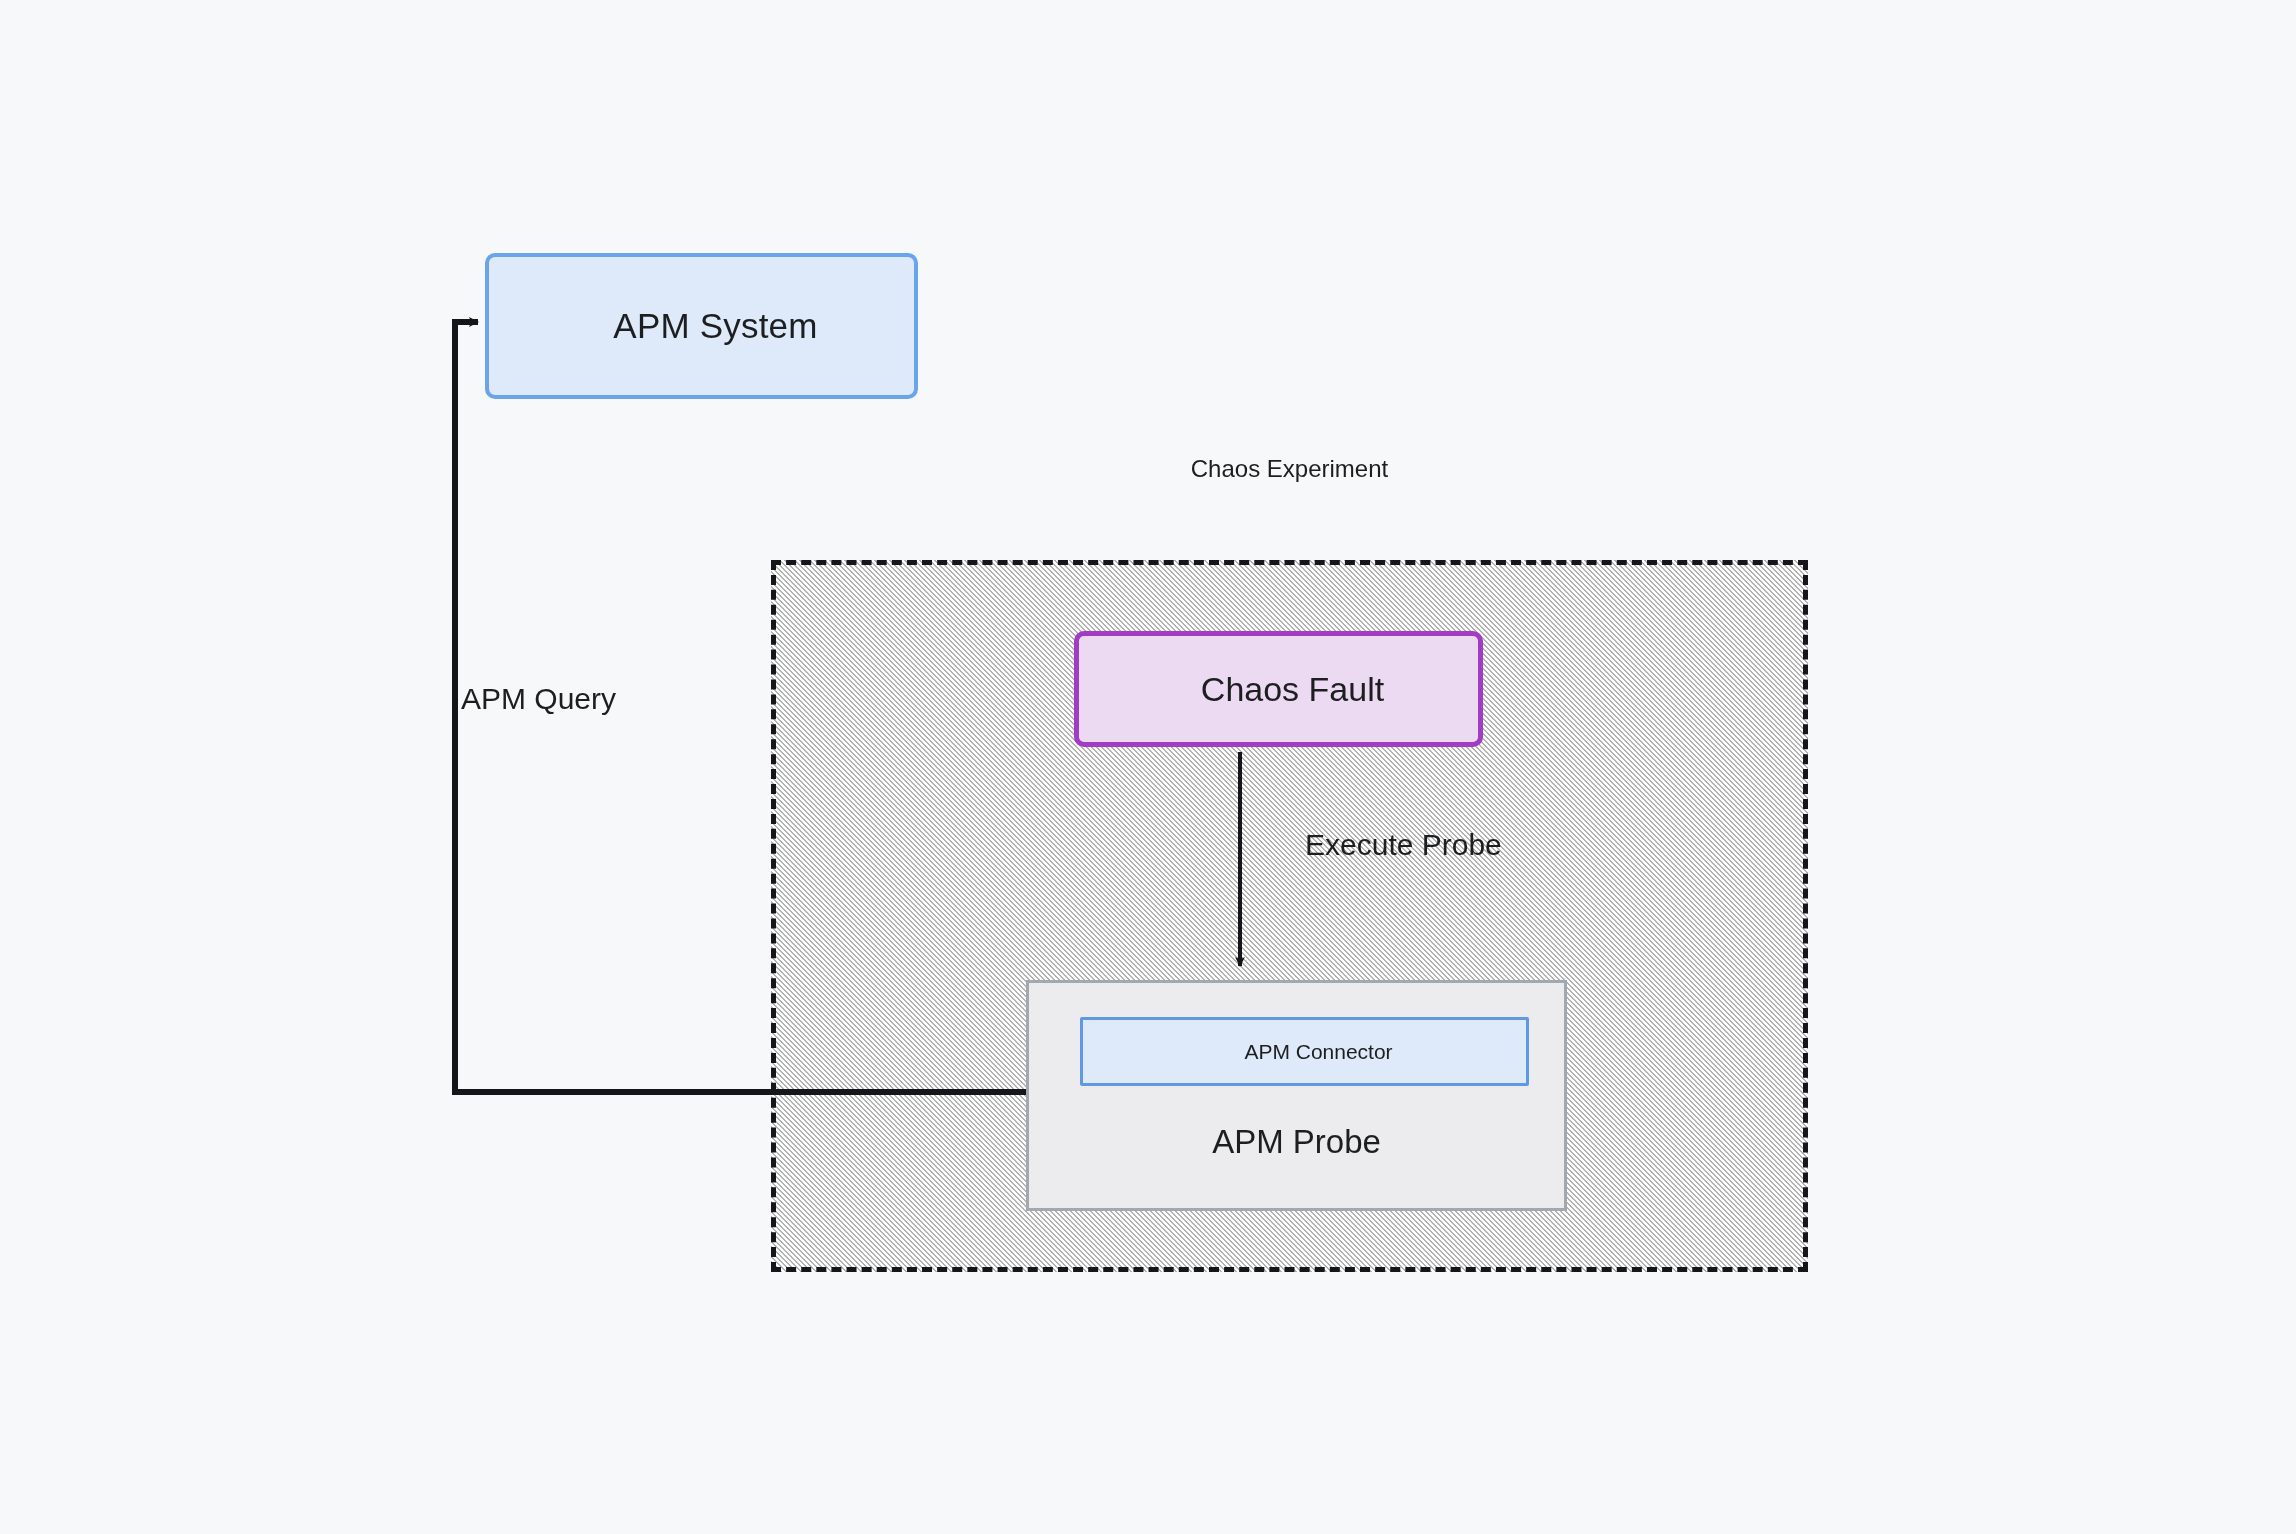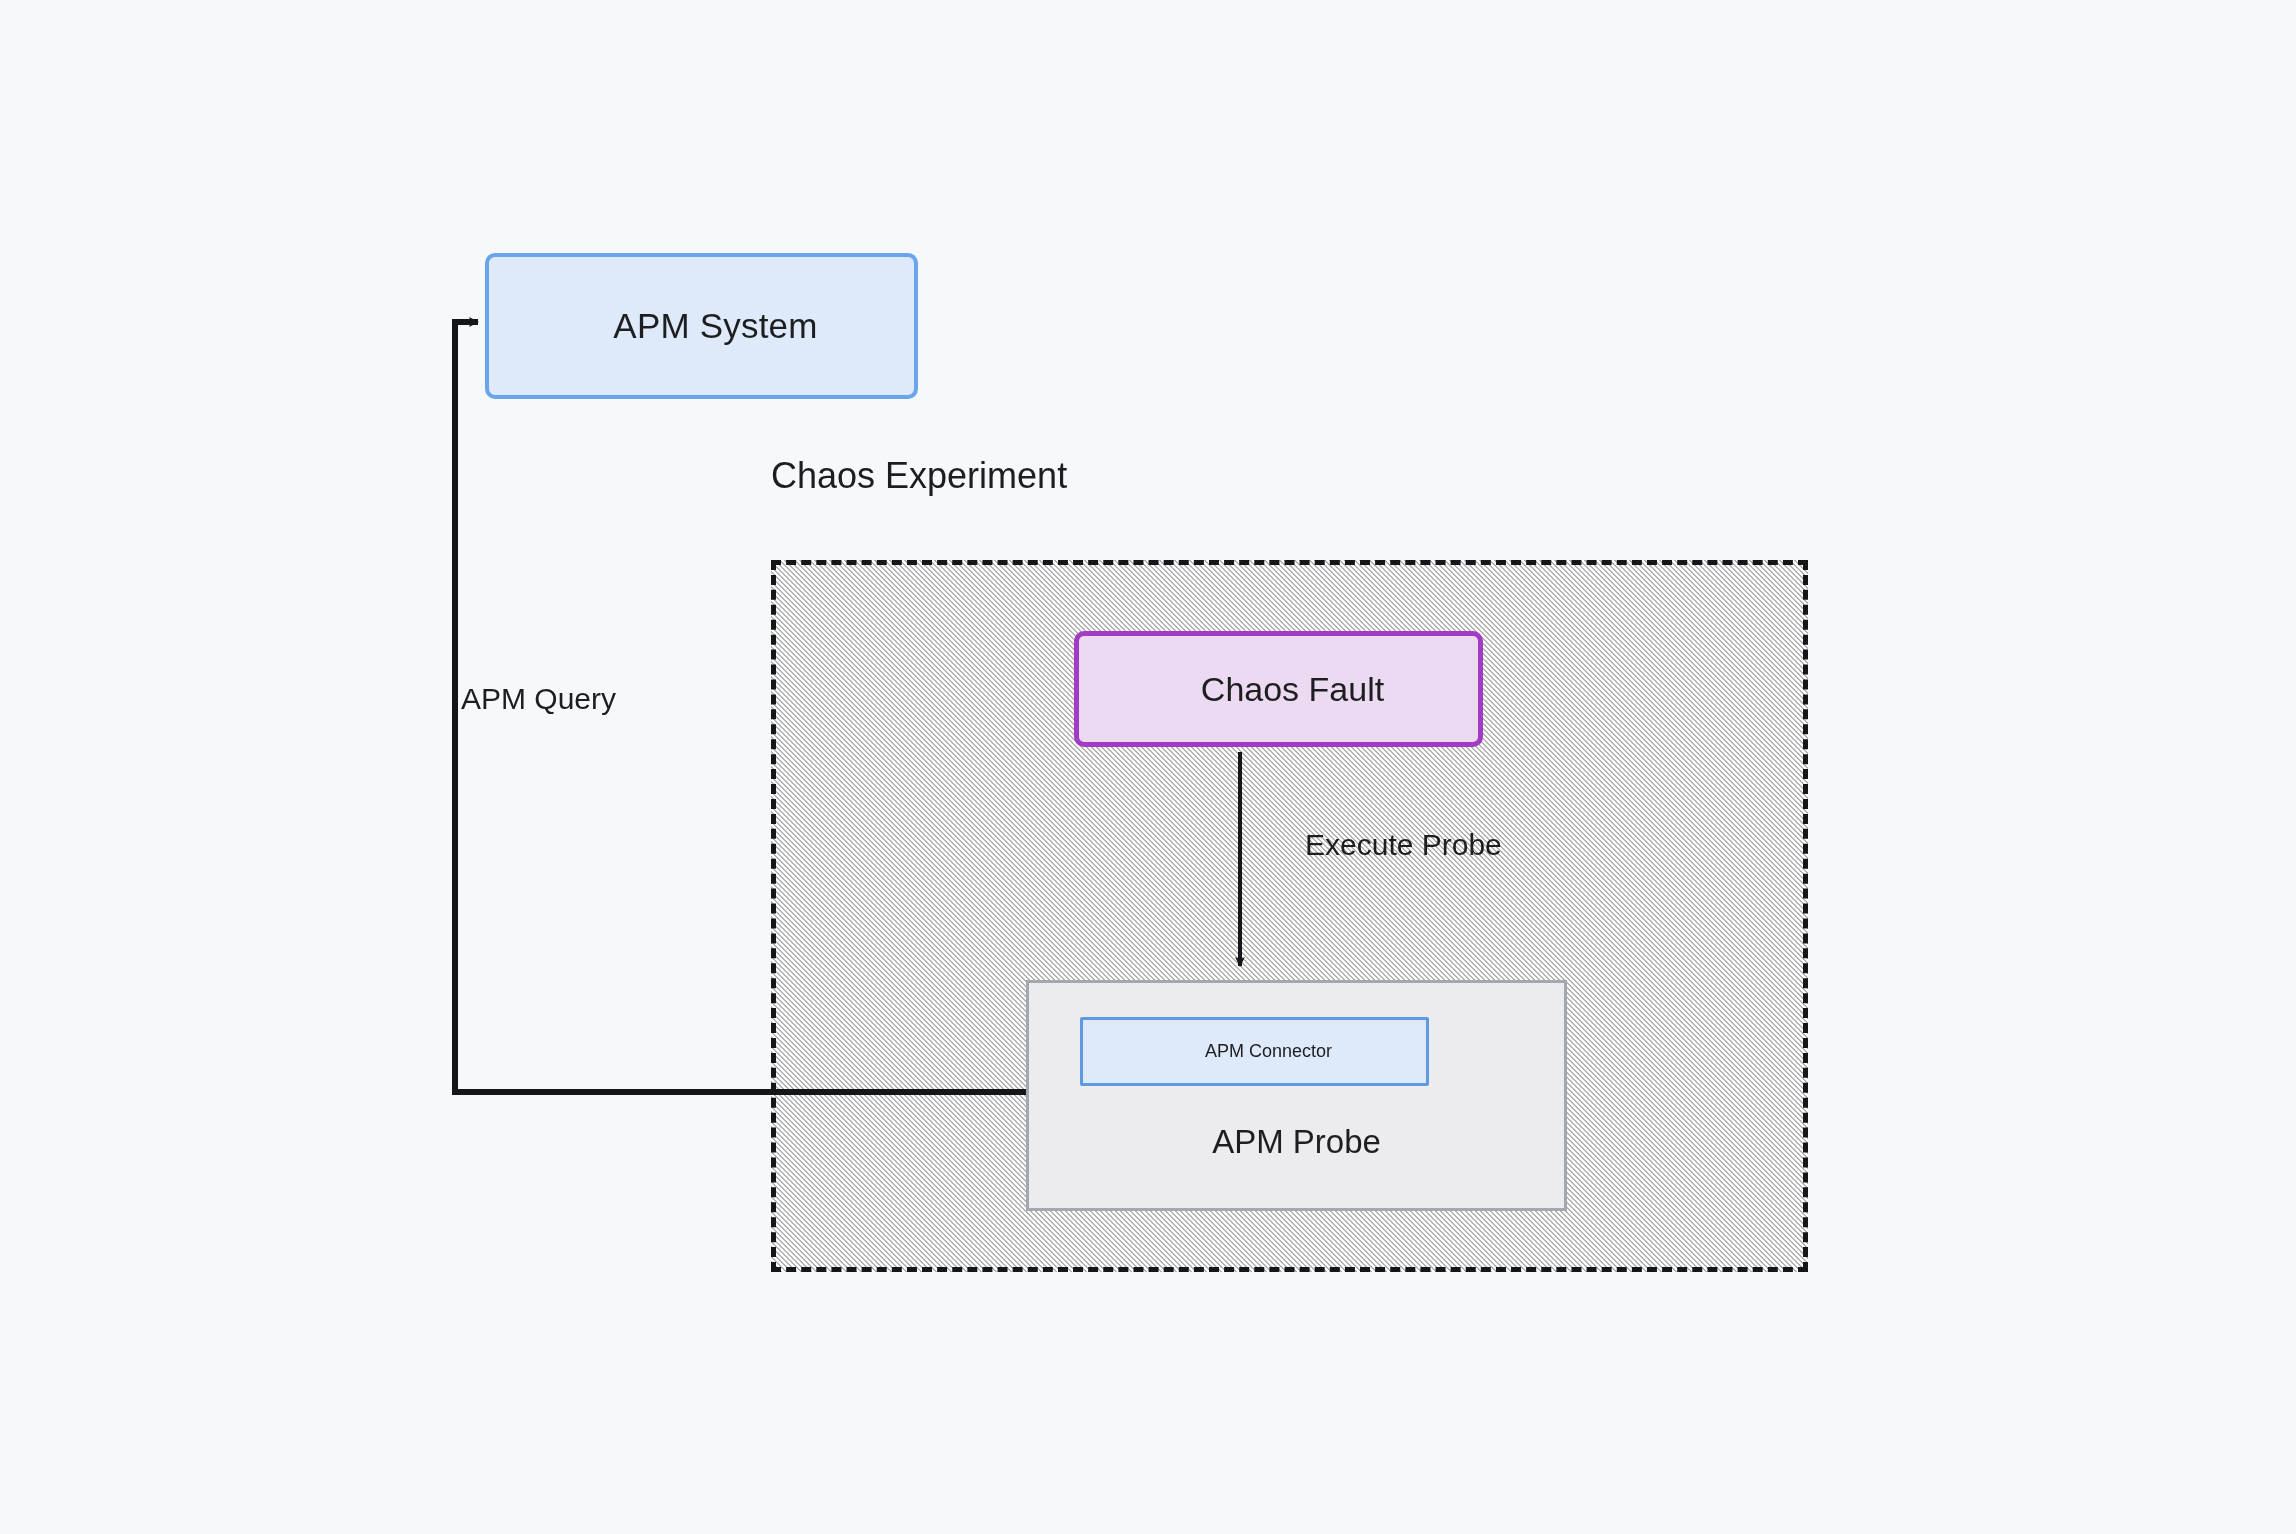--- a/index.html
+++ b/index.html
@@ -61,21 +61,22 @@
         rgba(255,255,255,0.95) 2px,
         rgba(140,140,140,0.55) 2px,
         rgba(140,140,140,0.55) 3.2px);
     background-size: 5px 5px;
   }
   #chaos-experiment-title {
     position: absolute;
     left: 771px;
     top: 455px;
     width: 1037px;
-    font-size: 36px;
+    text-align: center;
+    font-size: 24px;
     color: #1d1e20;
   }
   
   #chaos-fault {
     left: 1074px;
     top: 631px;
     width: 409px;
     height: 116px;
     background: #ecd9f2;
     border: 5px solid #a33cc4;
@@ -98,26 +99,26 @@
     right: 0;
     top: 140px;
     text-align: center;
     font-size: 33px;
     color: #1d1e20;
   }
   
   #apm-connector {
     left: 1080px;
     top: 1017px;
-    width: 349px;
+    width: 449px;
     height: 69px;
     background: #dee9f9;
     border: 3px solid #5e9ae4;
     border-radius: 2px;
-    font-size: 18px;
+    font-size: 21px;
   }
   
   .edge-label {
     position: absolute;
     color: #1d1e20;
     font-size: 30px;
     white-space: nowrap;
   }
   #apm-query-label {
     left: 461px;

